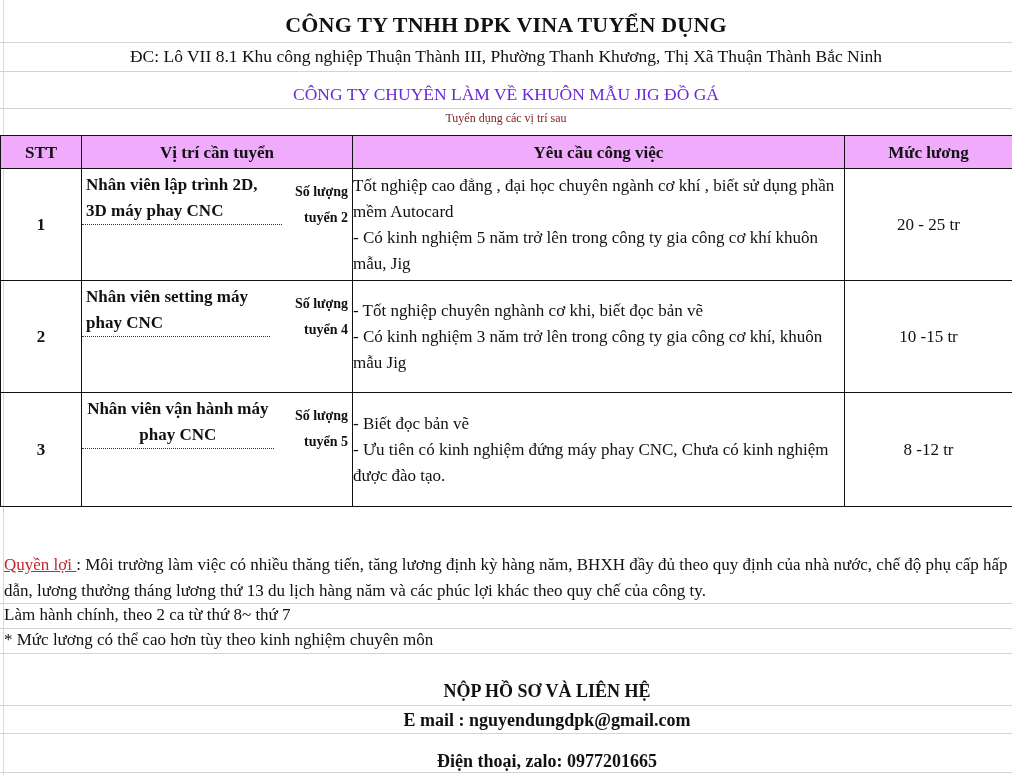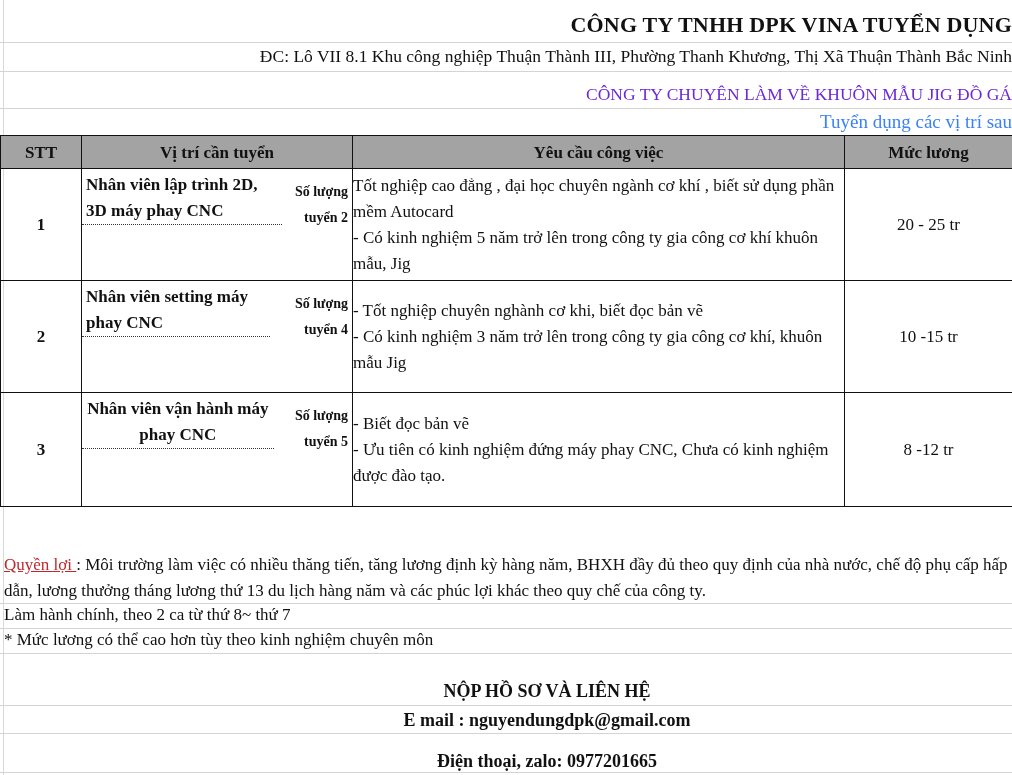--- a/index.html
+++ b/index.html
@@ -2,33 +2,33 @@
 <html><head>
 <meta charset="utf-8">
 <style>
   html, body { margin: 0; padding: 0; background: #ffffff; }
   body {
     width: 1012px; height: 775px; position: relative; overflow: hidden;
     font-family: "Liberation Serif", "DejaVu Serif", serif; color: #111;
   }
   .grid-h { position: absolute; left: 0; width: 1012px; height: 1px; background: #d4d4d4; }
   .grid-v { position: absolute; top: 0; width: 1px; height: 775px; background: #d9d9d9; }
-  .line { position: absolute; left: 0; width: 1012px; text-align: right; white-space: nowrap; }
+  .line { position: absolute; left: 0; width: 1012px; text-align: center; white-space: nowrap; }
   .title { top: 12px; font-size: 22px; font-weight: bold; letter-spacing: 0.2px; }
   .address { top: 46px; font-size: 17.5px; }
   .slogan { top: 84px; font-size: 17.5px; color: #6d28d9; }
-  .subtitle { top: 111px; font-size: 19px; color: #3b82f6; }
+  .subtitle { top: 111px; font-size: 12px; color: #7f1d1d; }
 
   table.jobs {
     position: absolute; left: 0; top: 135px; width: 1012px;
     border-collapse: collapse; table-layout: fixed;
   }
   table.jobs th, table.jobs td { border: 1.5px solid #111; padding: 0; vertical-align: middle; }
   table.jobs th {
-    background: #a3a3a3; height: 30px; font-size: 17px; font-weight: bold; text-align: center;
+    background: #f0abfc; height: 30px; font-size: 17px; font-weight: bold; text-align: center;
     padding-top: 2px;
   }
   col.c-stt { width: 81px; }
   col.c-pos { width: 271px; }
   col.c-req { width: 492px; }
   col.c-sal { width: 168px; }
   td.stt { text-align: center; font-weight: bold; font-size: 17px; }
   td.sal { text-align: center; font-size: 17px; }
   td.pos { padding: 0; }
   .pos-wrap { display: flex; flex-direction: row; height: 100%; }

